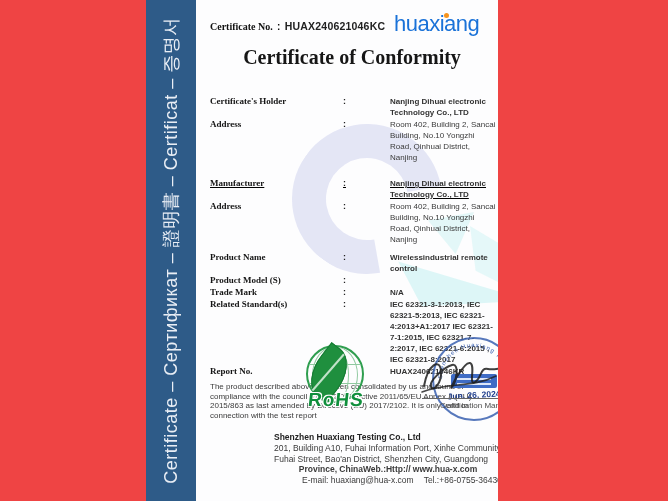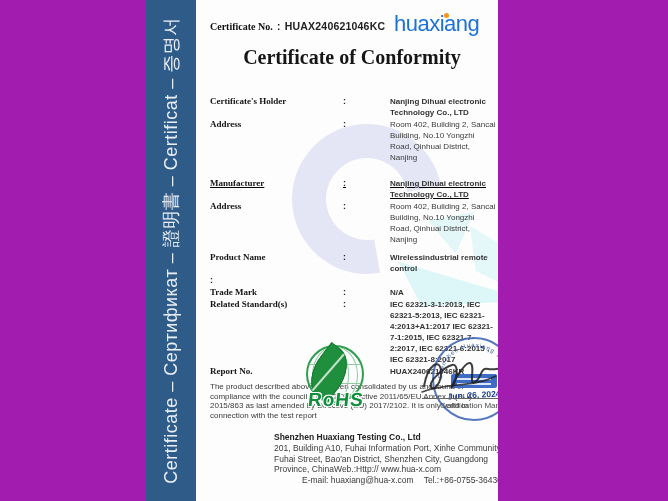--- a/index.html
+++ b/index.html
@@ -1,17 +1,17 @@
 <!DOCTYPE html>
 <html><head>
 <meta charset="utf-8">
 <style>
   * { margin:0; padding:0; box-sizing:border-box; }
   body { font-family:"Liberation Sans", sans-serif; }
-  .canvas { position:relative; width:668px; height:501px; background:#a21caf; overflow:hidden; }
+  .canvas { position:relative; width:668px; height:501px; background:#ef4444; overflow:hidden; }
 
   .doc { position:absolute; left:146px; top:0; width:352px; height:501px; background:#fdfdfe; overflow:hidden; }
 
   
   .wm-ring { position:absolute; left:146px; top:124px; width:150px; height:150px;
              border:34px solid #d4d7f0; border-right-color:transparent; border-radius:50%;
              transform:rotate(35deg); opacity:.6; }
   .wm-tail { position:absolute; left:249px; top:266px; width:135px; height:46px; background:#cdf2f2;
              clip-path:polygon(0 10%, 100% 55%, 22% 100%); transform:rotate(8deg); opacity:.65; }
   .wm-wedge { position:absolute; left:282px; top:212px; width:46px; height:42px; background:#d2f4f4;
@@ -82,21 +82,21 @@
                 font-weight:bold; color:#23418f; transform:rotate(-3deg); }
   .sig { position:absolute; left:208px; top:342px; width:135px; height:60px; }
   .sig-line { position:absolute; left:212px; top:398px; width:113px; height:1px; background:#666; }
   .sig-title { position:absolute; left:208px; top:401px; width:120px; text-align:center; font-size:8px;
                color:#4a4a4a; }
 
   
   .footer { position:absolute; left:64px; top:432px; width:288px; font-size:8.5px; line-height:10.8px;
             color:#3a3a3a; }
   .footer .co { font-weight:bold; color:#222; }
-  .foot-split { display:flex; justify-content:flex-start; width:228px; }
+  .foot-split { display:flex; justify-content:center; width:228px;font-weight:bold; }
   .foot-row { display:flex; gap:10px;padding-left:28px; }
 </style>
 </head>
 <body>
 
 <div class="canvas">
 
   <div class="doc">
     <div class="wm-ring"></div>
     <div class="wm-tail"></div>
@@ -138,20 +138,21 @@
           <span class="lbl">Address</span>
           <span class="col">:</span>
           <span class="val">Room 402, Building 2, Sancai Building, No.10 Yongzhi Road, Qinhuai District, Nanjing</span>
         </div>
         <div class="row g2">
           <span class="lbl">Product Name</span>
           <span class="col">:</span>
           <span class="val b">Wirelessindustrial remote control</span>
         </div>
         <div class="row">
+          <span class="lbl">Product Model (S)</span>
           <span class="col">:</span>
         </div>
         <div class="row">
           <span class="lbl">Trade Mark</span>
           <span class="col">:</span>
           <span class="val b">N/A</span>
         </div>
         <div class="row">
           <span class="lbl">Related Standard(s)</span>
           <span class="col">:</span>

